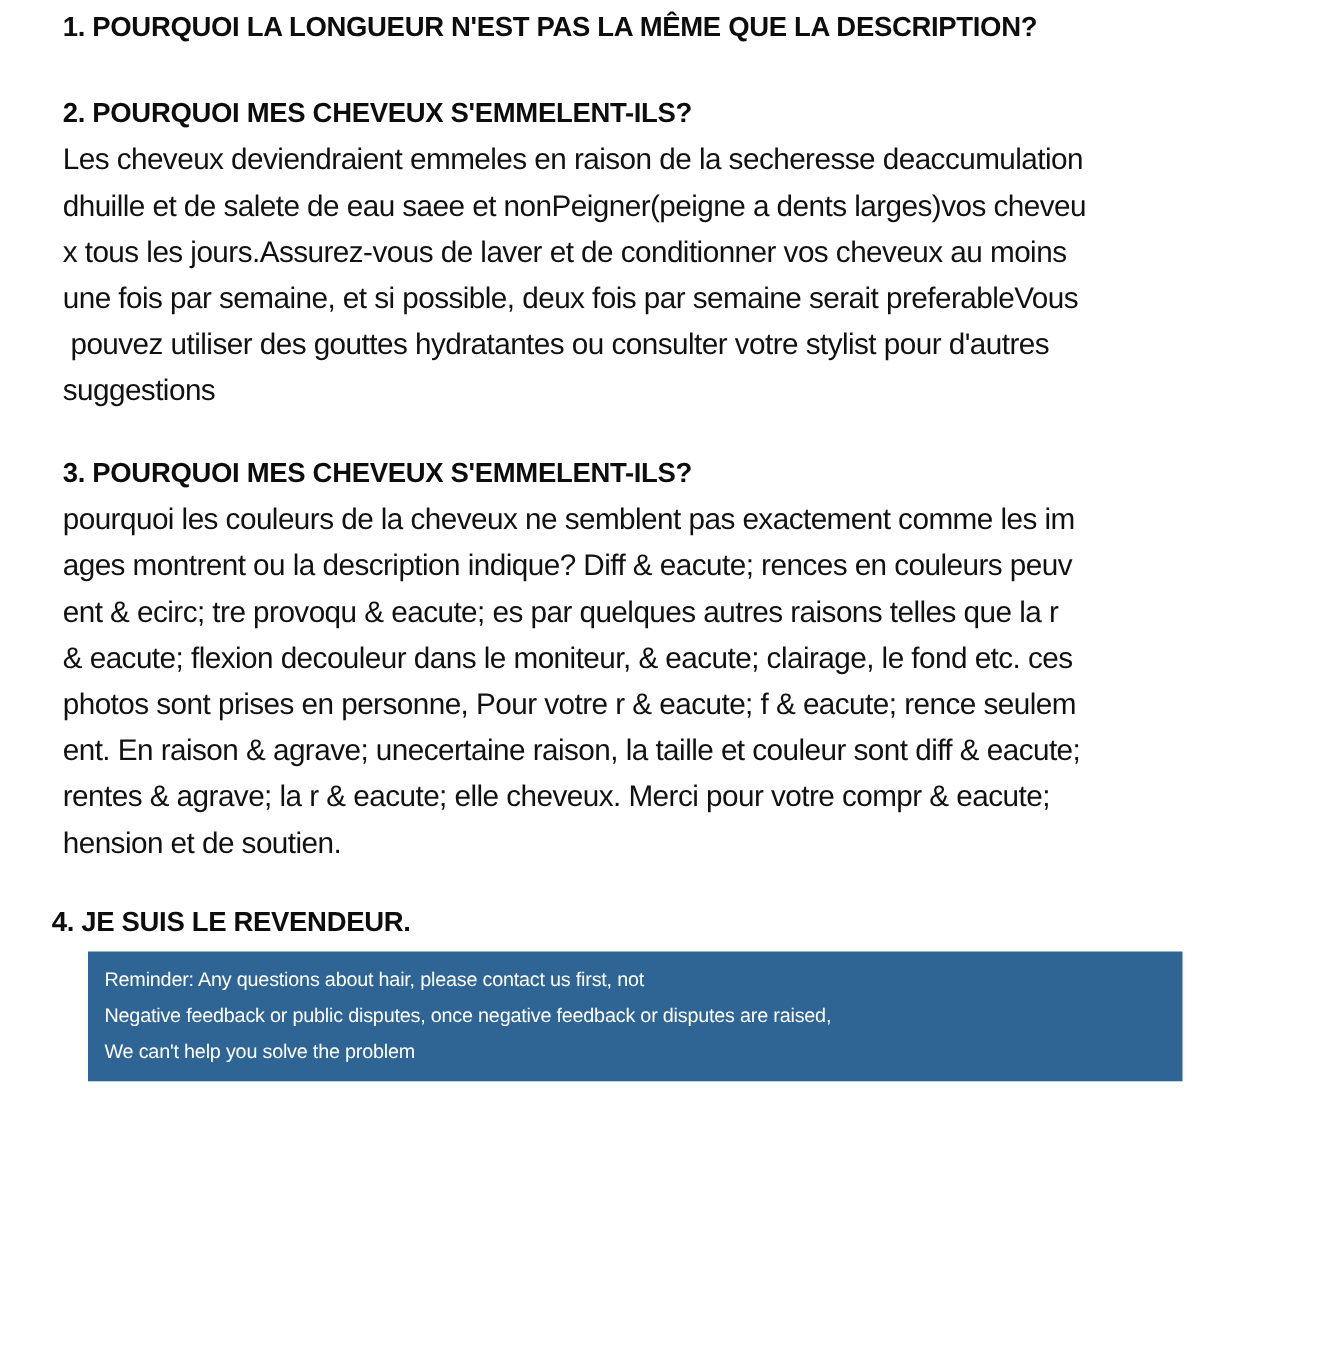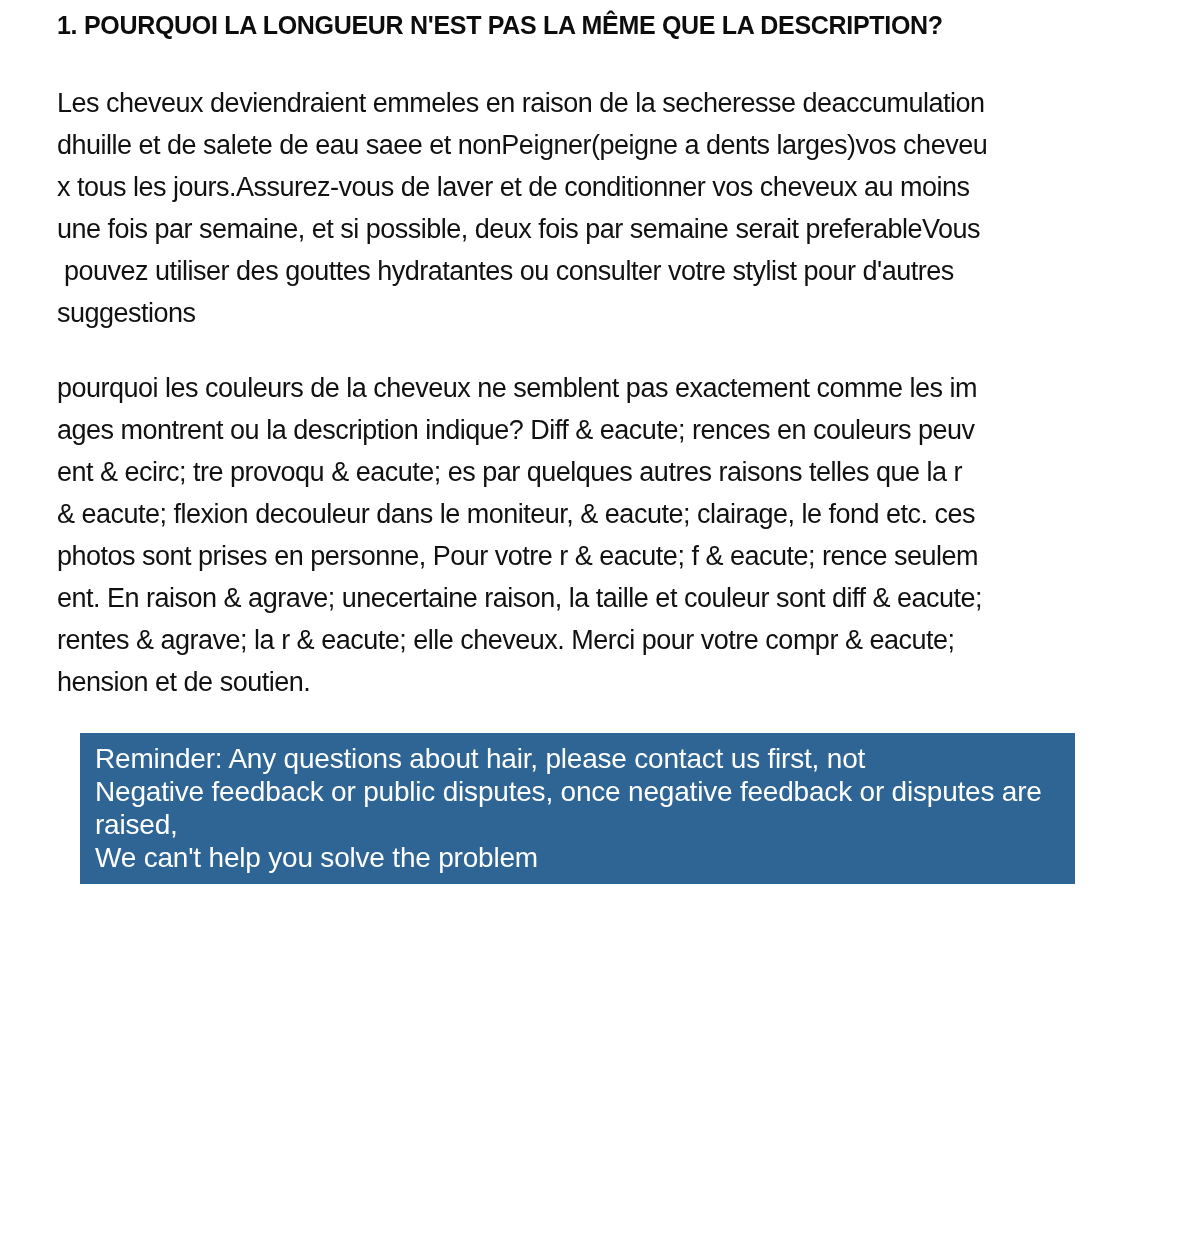--- a/index.html
+++ b/index.html
@@ -43,56 +43,59 @@
   .reminder-box {
     margin-top: 6px;
     margin-left: 23px;
     width: 995px;
     box-sizing: border-box;
     padding: 9px 15px 10px 15px;
     background: #2E6594;
   }
   .reminder-box .reminder-text {
     color: #ffffff;
-    font-size: 28px;
+    font-size: 18px;
     line-height: 33px;
     letter-spacing: -0.2px;
     white-space: pre-wrap;
   }
 </style>
 </head>
 <body>
 
 <div class="page">
 
   <div class="faq-section section-1">
     <div class="heading">1. POURQUOI LA LONGUEUR N'EST PAS LA MÊME QUE LA DESCRIPTION?</div>
   </div>
 
   <div class="faq-section section-2">
+    <div class="heading">2. POURQUOI MES CHEVEUX S'EMMELENT-ILS?</div>
     <div class="body-text">Les cheveux deviendraient emmeles en raison de la secheresse deaccumulation
 dhuille et de salete de eau saee et nonPeigner(peigne a dents larges)vos cheveu
 x tous les jours.Assurez-vous de laver et de conditionner vos cheveux au moins
 une fois par semaine, et si possible, deux fois par semaine serait preferableVous
  pouvez utiliser des gouttes hydratantes ou consulter votre stylist pour d'autres
 suggestions</div>
   </div>
 
   <div class="faq-section section-3">
+    <div class="heading">3. POURQUOI MES CHEVEUX S'EMMELENT-ILS?</div>
     <div class="body-text">pourquoi les couleurs de la cheveux ne semblent pas exactement comme les im
 ages montrent ou la description indique? Diff &amp; eacute; rences en couleurs peuv
 ent &amp; ecirc; tre provoqu &amp; eacute; es par quelques autres raisons telles que la r
 &amp; eacute; flexion decouleur dans le moniteur, &amp; eacute; clairage, le fond etc. ces
 photos sont prises en personne, Pour votre r &amp; eacute; f &amp; eacute; rence seulem
 ent. En raison &amp; agrave; unecertaine raison, la taille et couleur sont diff &amp; eacute;
 rentes &amp; agrave; la r &amp; eacute; elle cheveux. Merci pour votre compr &amp; eacute;
 hension et de soutien.</div>
   </div>
 
   <div class="faq-section section-4">
+    <div class="heading">4. JE SUIS LE REVENDEUR.</div>
   </div>
 
   <div class="reminder-box">
     <div class="reminder-text">Reminder: Any questions about hair, please contact us first, not
 Negative feedback or public disputes, once negative feedback or disputes are raised,
 We can't help you solve the problem</div>
   </div>
 
 </div>
 

